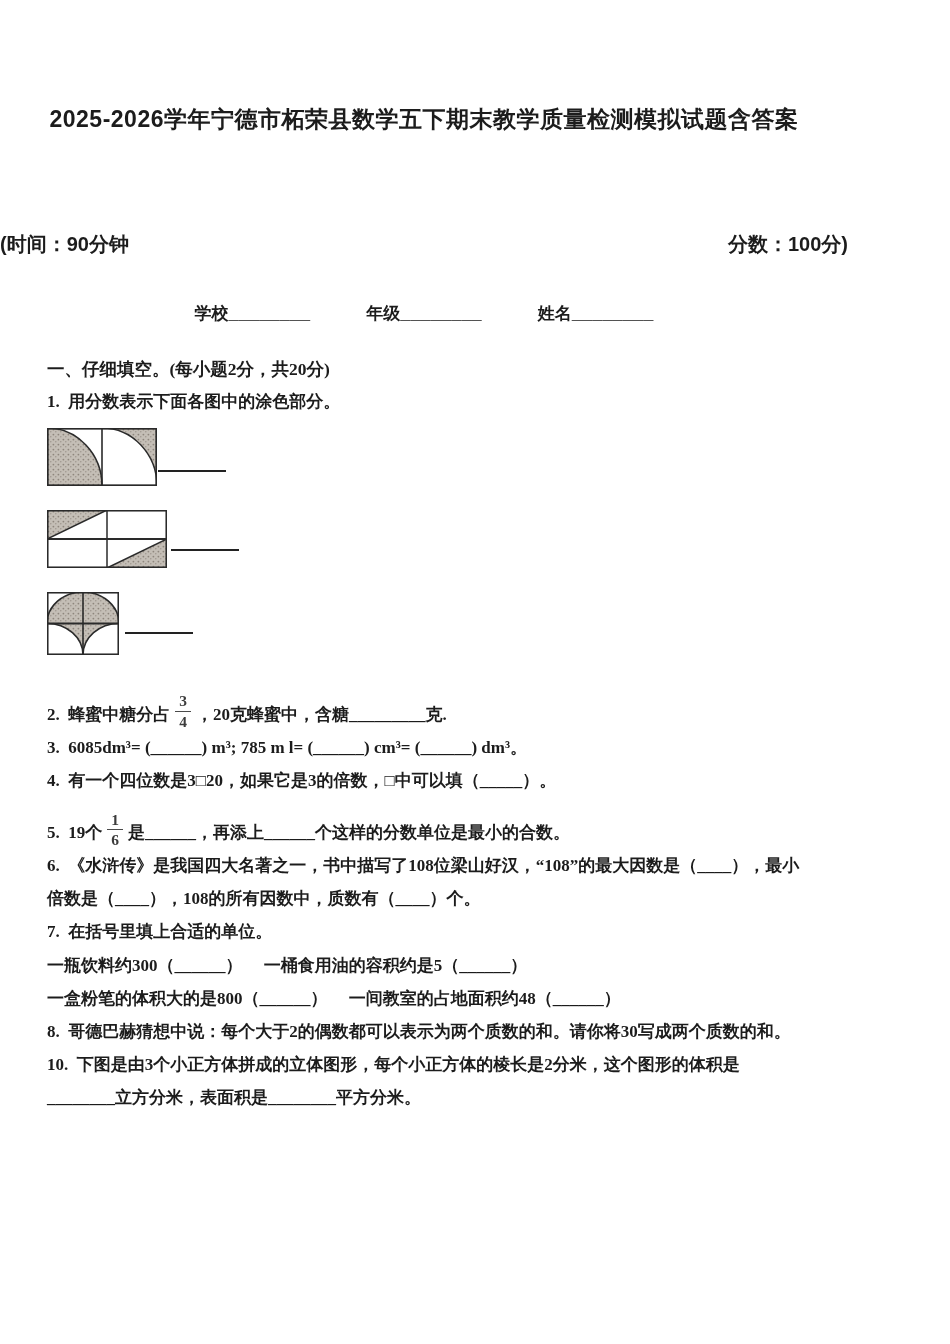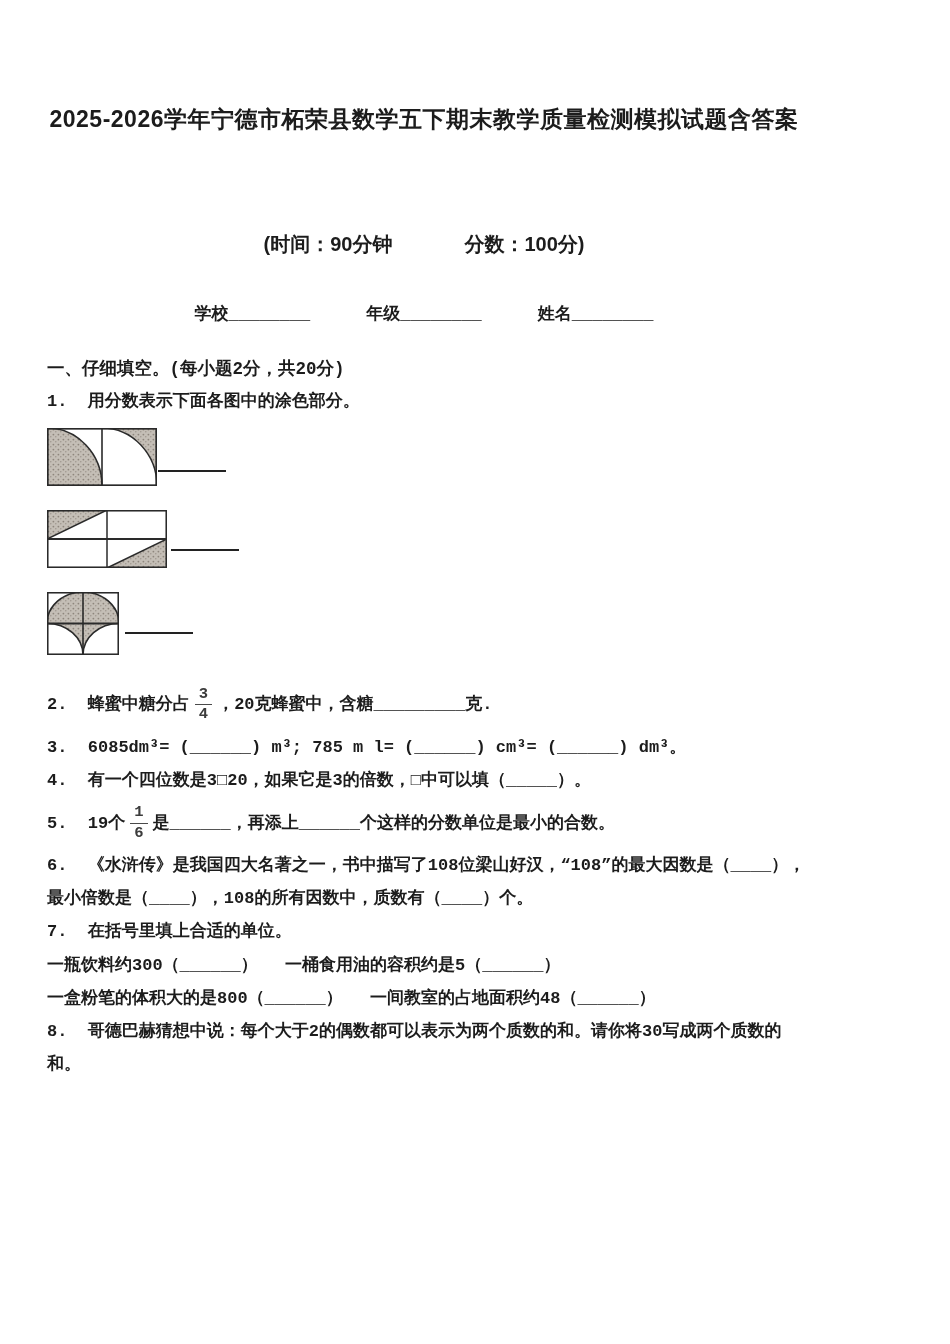--- a/index.html
+++ b/index.html
@@ -12,55 +12,54 @@
     overflow:hidden;
   }
   .title{
     margin:0;padding-top:104px;
     text-align:center;
     font-family:"Liberation Sans", sans-serif;
     font-weight:700;font-size:23px;letter-spacing:0.5px;
   }
   .meta-row{
     margin-top:96px;
-    display:flex;justify-content:center;gap:72px;
+    display:flex;justify-content:space-between;gap:72px;
     font-family:"Liberation Sans", sans-serif;
     font-weight:700;font-size:20px;
   }
   .fields-row{
     margin-top:44px;
     display:flex;justify-content:center;gap:56px;
     font-family:Liberation Mono, monospace;
     font-weight:700;font-size:17px;
   }
   .content{
     padding:30px 42px 0 47px;
     font-size:17px;
     font-weight:600;
-    font-family:Liberation Mono, monospace;
   }
   .heading{margin:0;font-size:17.5px;font-weight:700;line-height:1.7;}
   p.line{margin:0;line-height:1.95;}
   .mt6{margin-top:6px;}  .mt10{margin-top:10px;}
   .mt20{margin-top:20px;} .mt26{margin-top:26px;}
   .figures{margin-top:10px;}
   .fig-row{display:flex;align-items:flex-end;margin-bottom:24px;}
   .fig-row svg{display:block;}
   .blank-line{display:inline-block;width:68px;border-bottom:2px solid #222;height:0;}
   .bl-1{margin-left:1px;margin-bottom:14px;}
   .bl-2{margin-left:4px;margin-bottom:17px;}
   .bl-3{margin-left:6px;margin-bottom:21px;}
   .frac{
     display:inline-flex;flex-direction:column;align-items:center;
     vertical-align:middle;margin:0 5px;
     font-size:15.5px;line-height:1.15;color:#3c3c3c;font-weight:600;
   }
   .frac .num{padding:0 4px 1px;border-bottom:1.6px solid #4a4a4a;}
   .frac .den{padding-top:1px;}
-  .tall{display:flex;align-items:center;min-height:52px;}
+  .tall{display:flex;align-items:flex-end;min-height:52px;}
   .hidden-defs{position:absolute;width:0;height:0;}
 </style>
 </head>
 <body>
 
 <svg class="hidden-defs" aria-hidden="true">
   <defs>
     <pattern id="stip" patternUnits="userSpaceOnUse" width="5" height="5">
       <rect width="5" height="5" fill="#c4beb6"></rect>
       <circle cx="1.4" cy="1.6" r="0.9" fill="#8e867d"></circle>
@@ -160,15 +159,16 @@
 
     <p class="line mt10">6.&nbsp;&nbsp;《水浒传》是我国四大名著之一，书中描写了108位梁山好汉，“108”的最大因数是（____），最小倍数是（____），108的所有因数中，质数有（____）个。</p>
 
     <p class="line mt6">7.&nbsp;&nbsp;在括号里填上合适的单位。</p>
     <p class="line">一瓶饮料约300（______）　 一桶食用油的容积约是5（______）</p>
     <p class="line">一盒粉笔的体积大的是800（______）　 一间教室的占地面积约48（______）</p>
 
     <p class="line mt6">8.&nbsp;&nbsp;哥德巴赫猜想中说：每个大于2的偶数都可以表示为两个质数的和。请你将30写成两个质数的和。</p>
 
 
+    <p class="line mt6">10.&nbsp;&nbsp;下图是由3个小正方体拼成的立体图形，每个小正方体的棱长是2分米，这个图形的体积是________立方分米，表面积是________平方分米。</p>
 
   </div>
 </div>
 
 </body></html>

